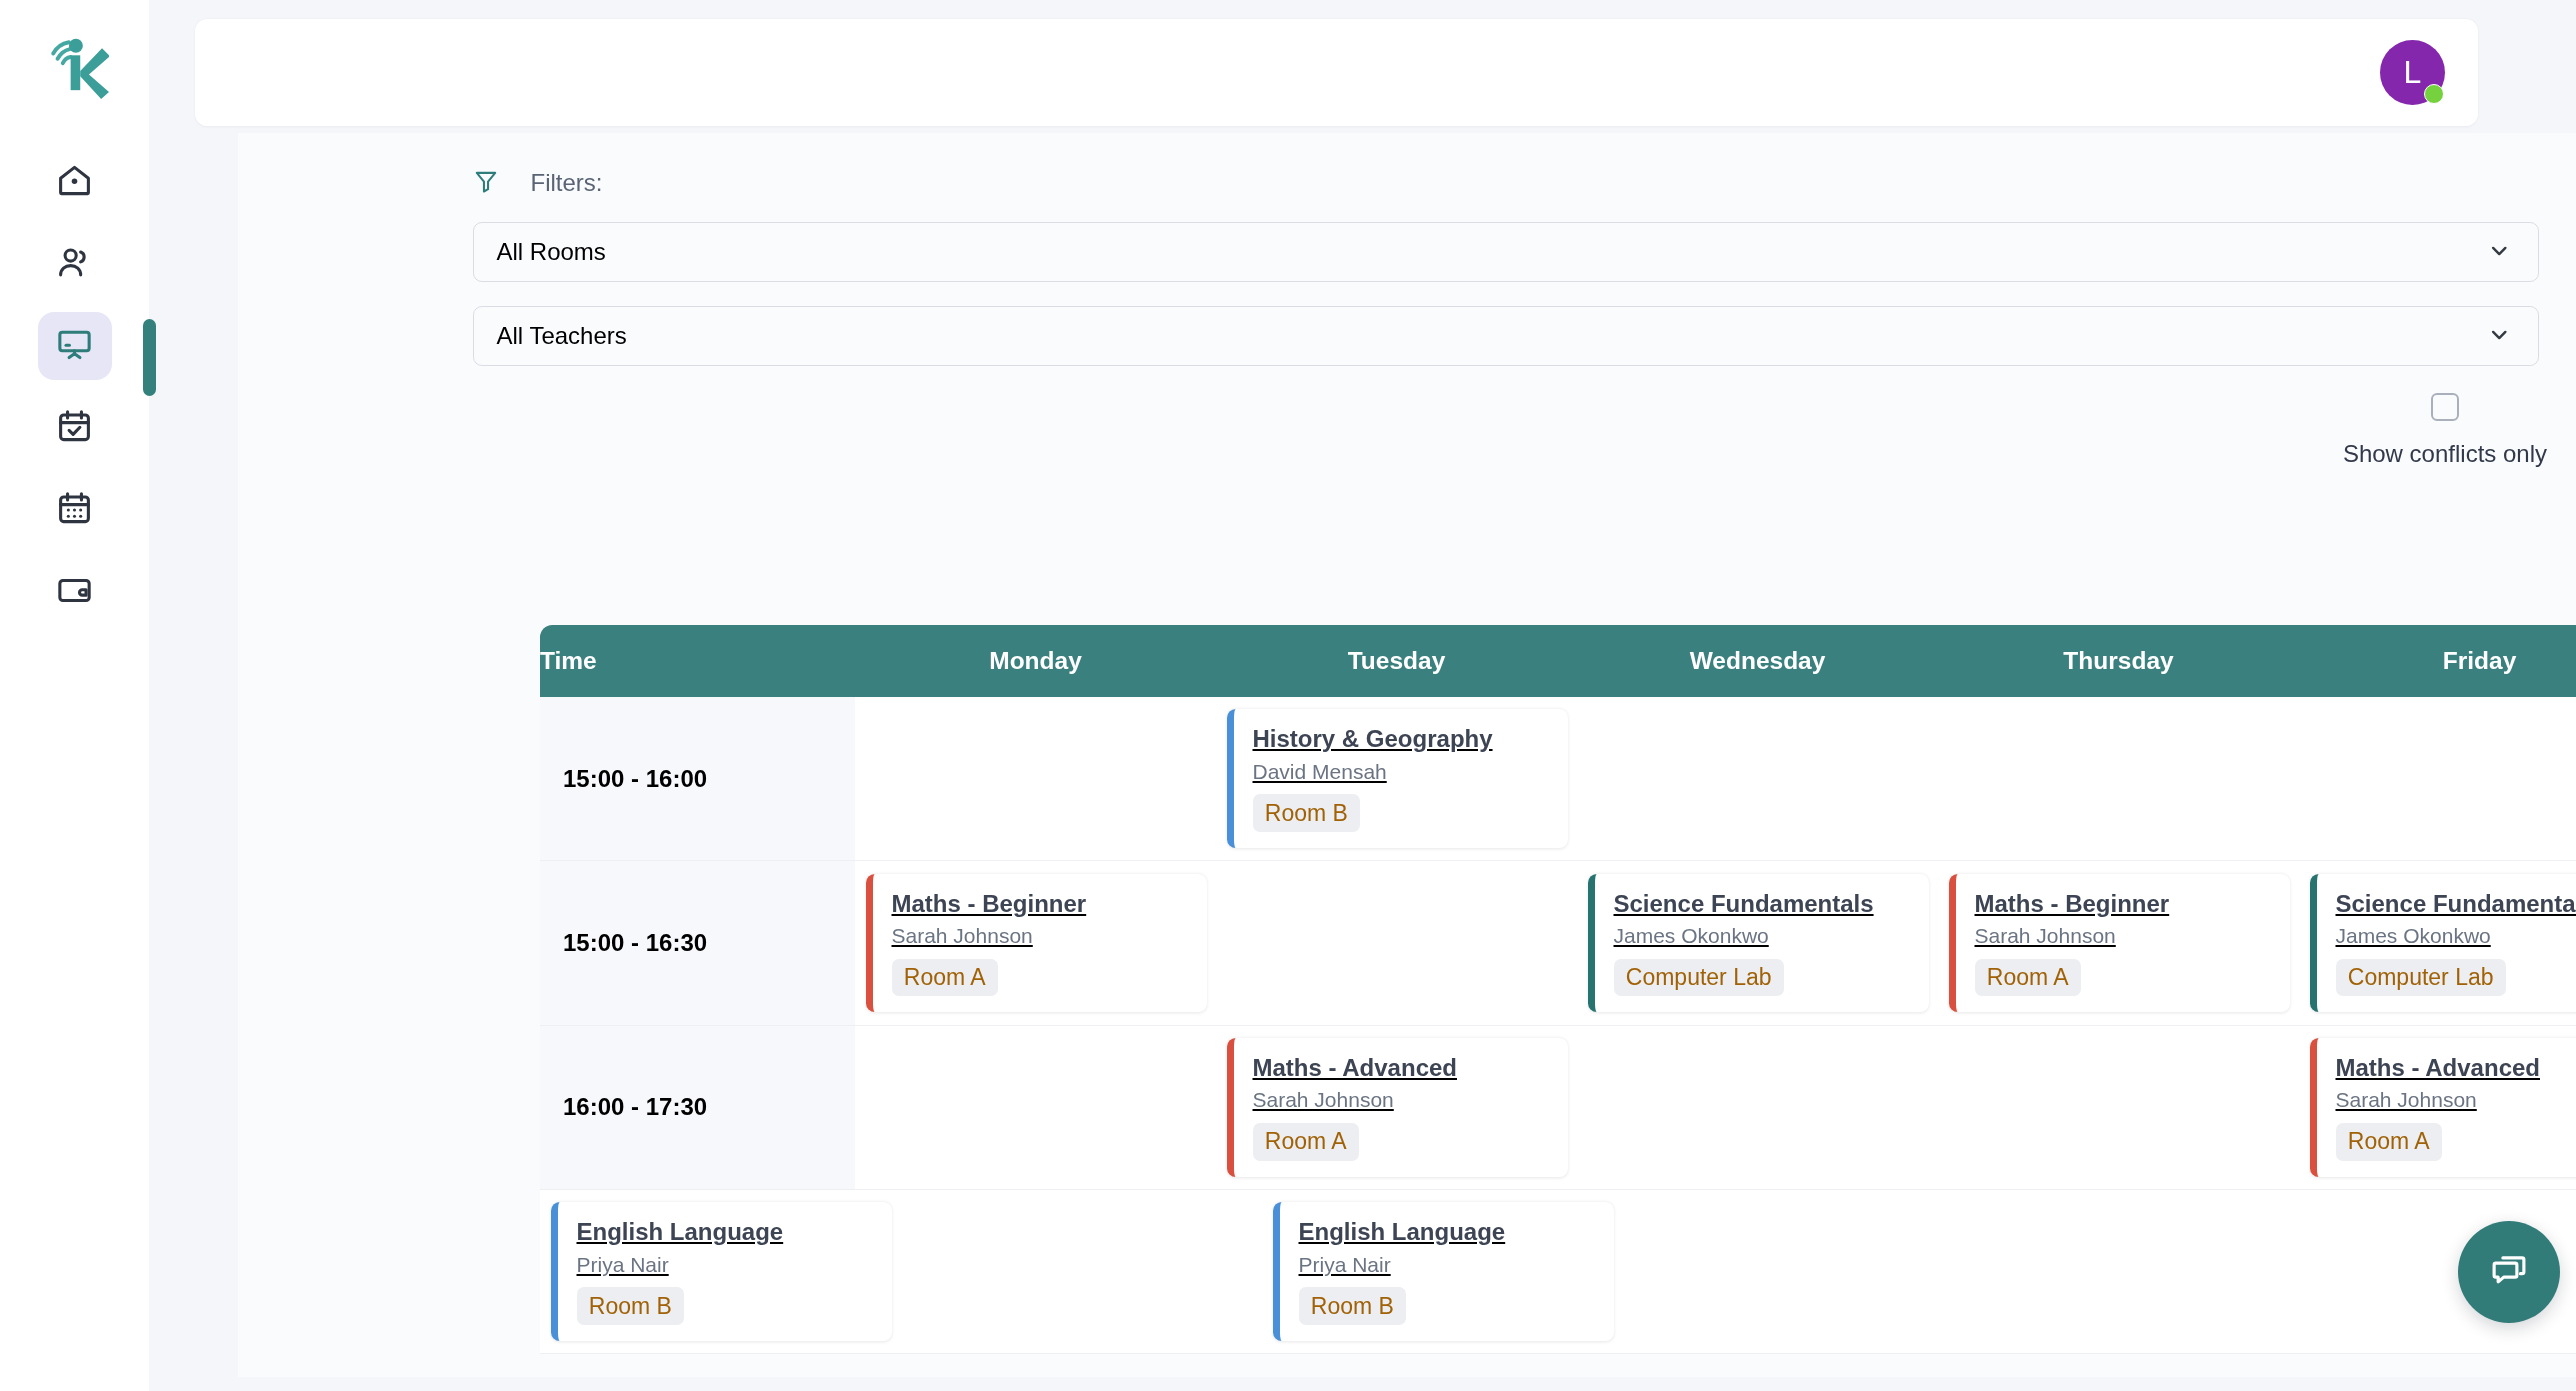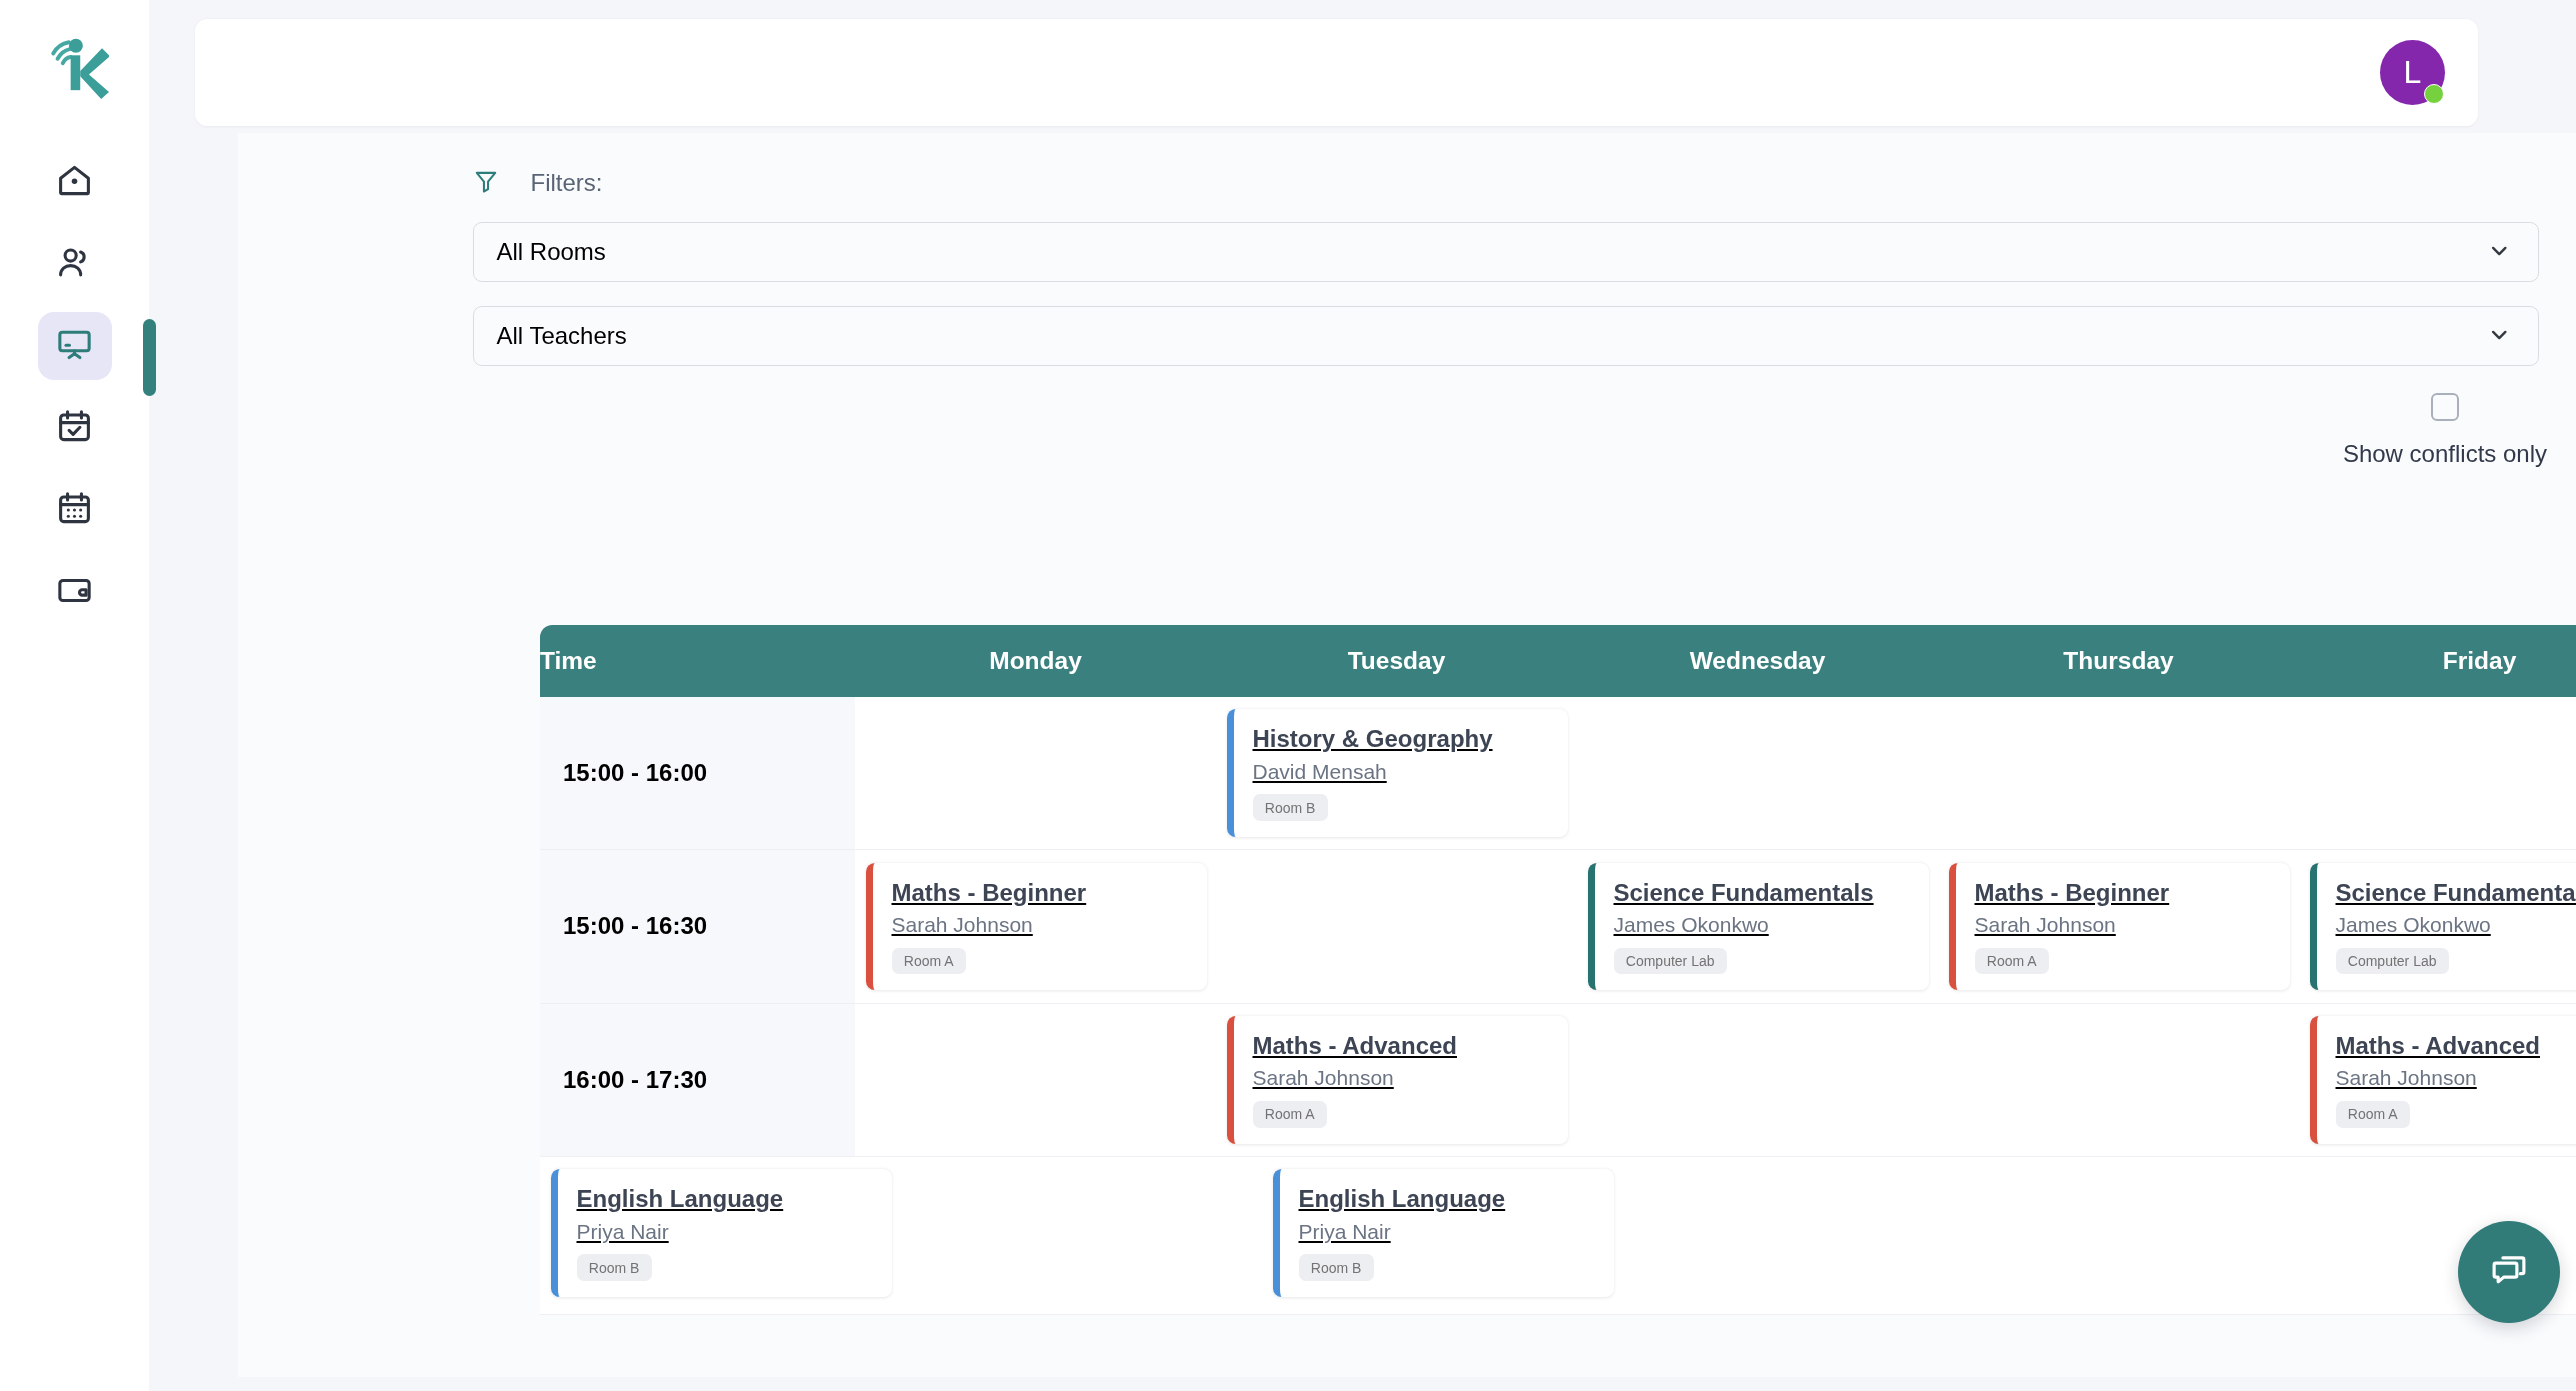--- a/index.html
+++ b/index.html
@@ -117,22 +117,22 @@
     border-left-width: 7px; border-left-style: solid;
     box-shadow: 0 0.9px 3.5px rgba(16,24,40,.10);
     padding: 16px 16px 16px 19px;
     width: 100%;
     text-decoration: underline;
   }
   .card-title { font-size: 24px; font-weight: 700; color: #3d4453; line-height: 1.15; }
   .card-teacher { font-size: 21px; color: #6b7483; margin-top: 7px; }
   .badge {
     display: inline-block; margin-top: 10.5px;
-    background: #eceef1; color: #737373;
-    font-size: 14px; border-radius: 7px; padding: 5.3px 12.3px;
+    background: #eceef1; color: #a16207;
+    font-size: 23px; border-radius: 7px; padding: 5.3px 12.3px;
   }
 
   
   .legend { position: absolute; left: 302px; top: 1264px; width: 1051px; }
   .legend-head { display: flex; align-items: center; gap: 14px; }
   .legend-title { font-size: 24px; color: #5a6475; }
 
   
   .fab {
     position: absolute; right: 54px; bottom: 54px;

